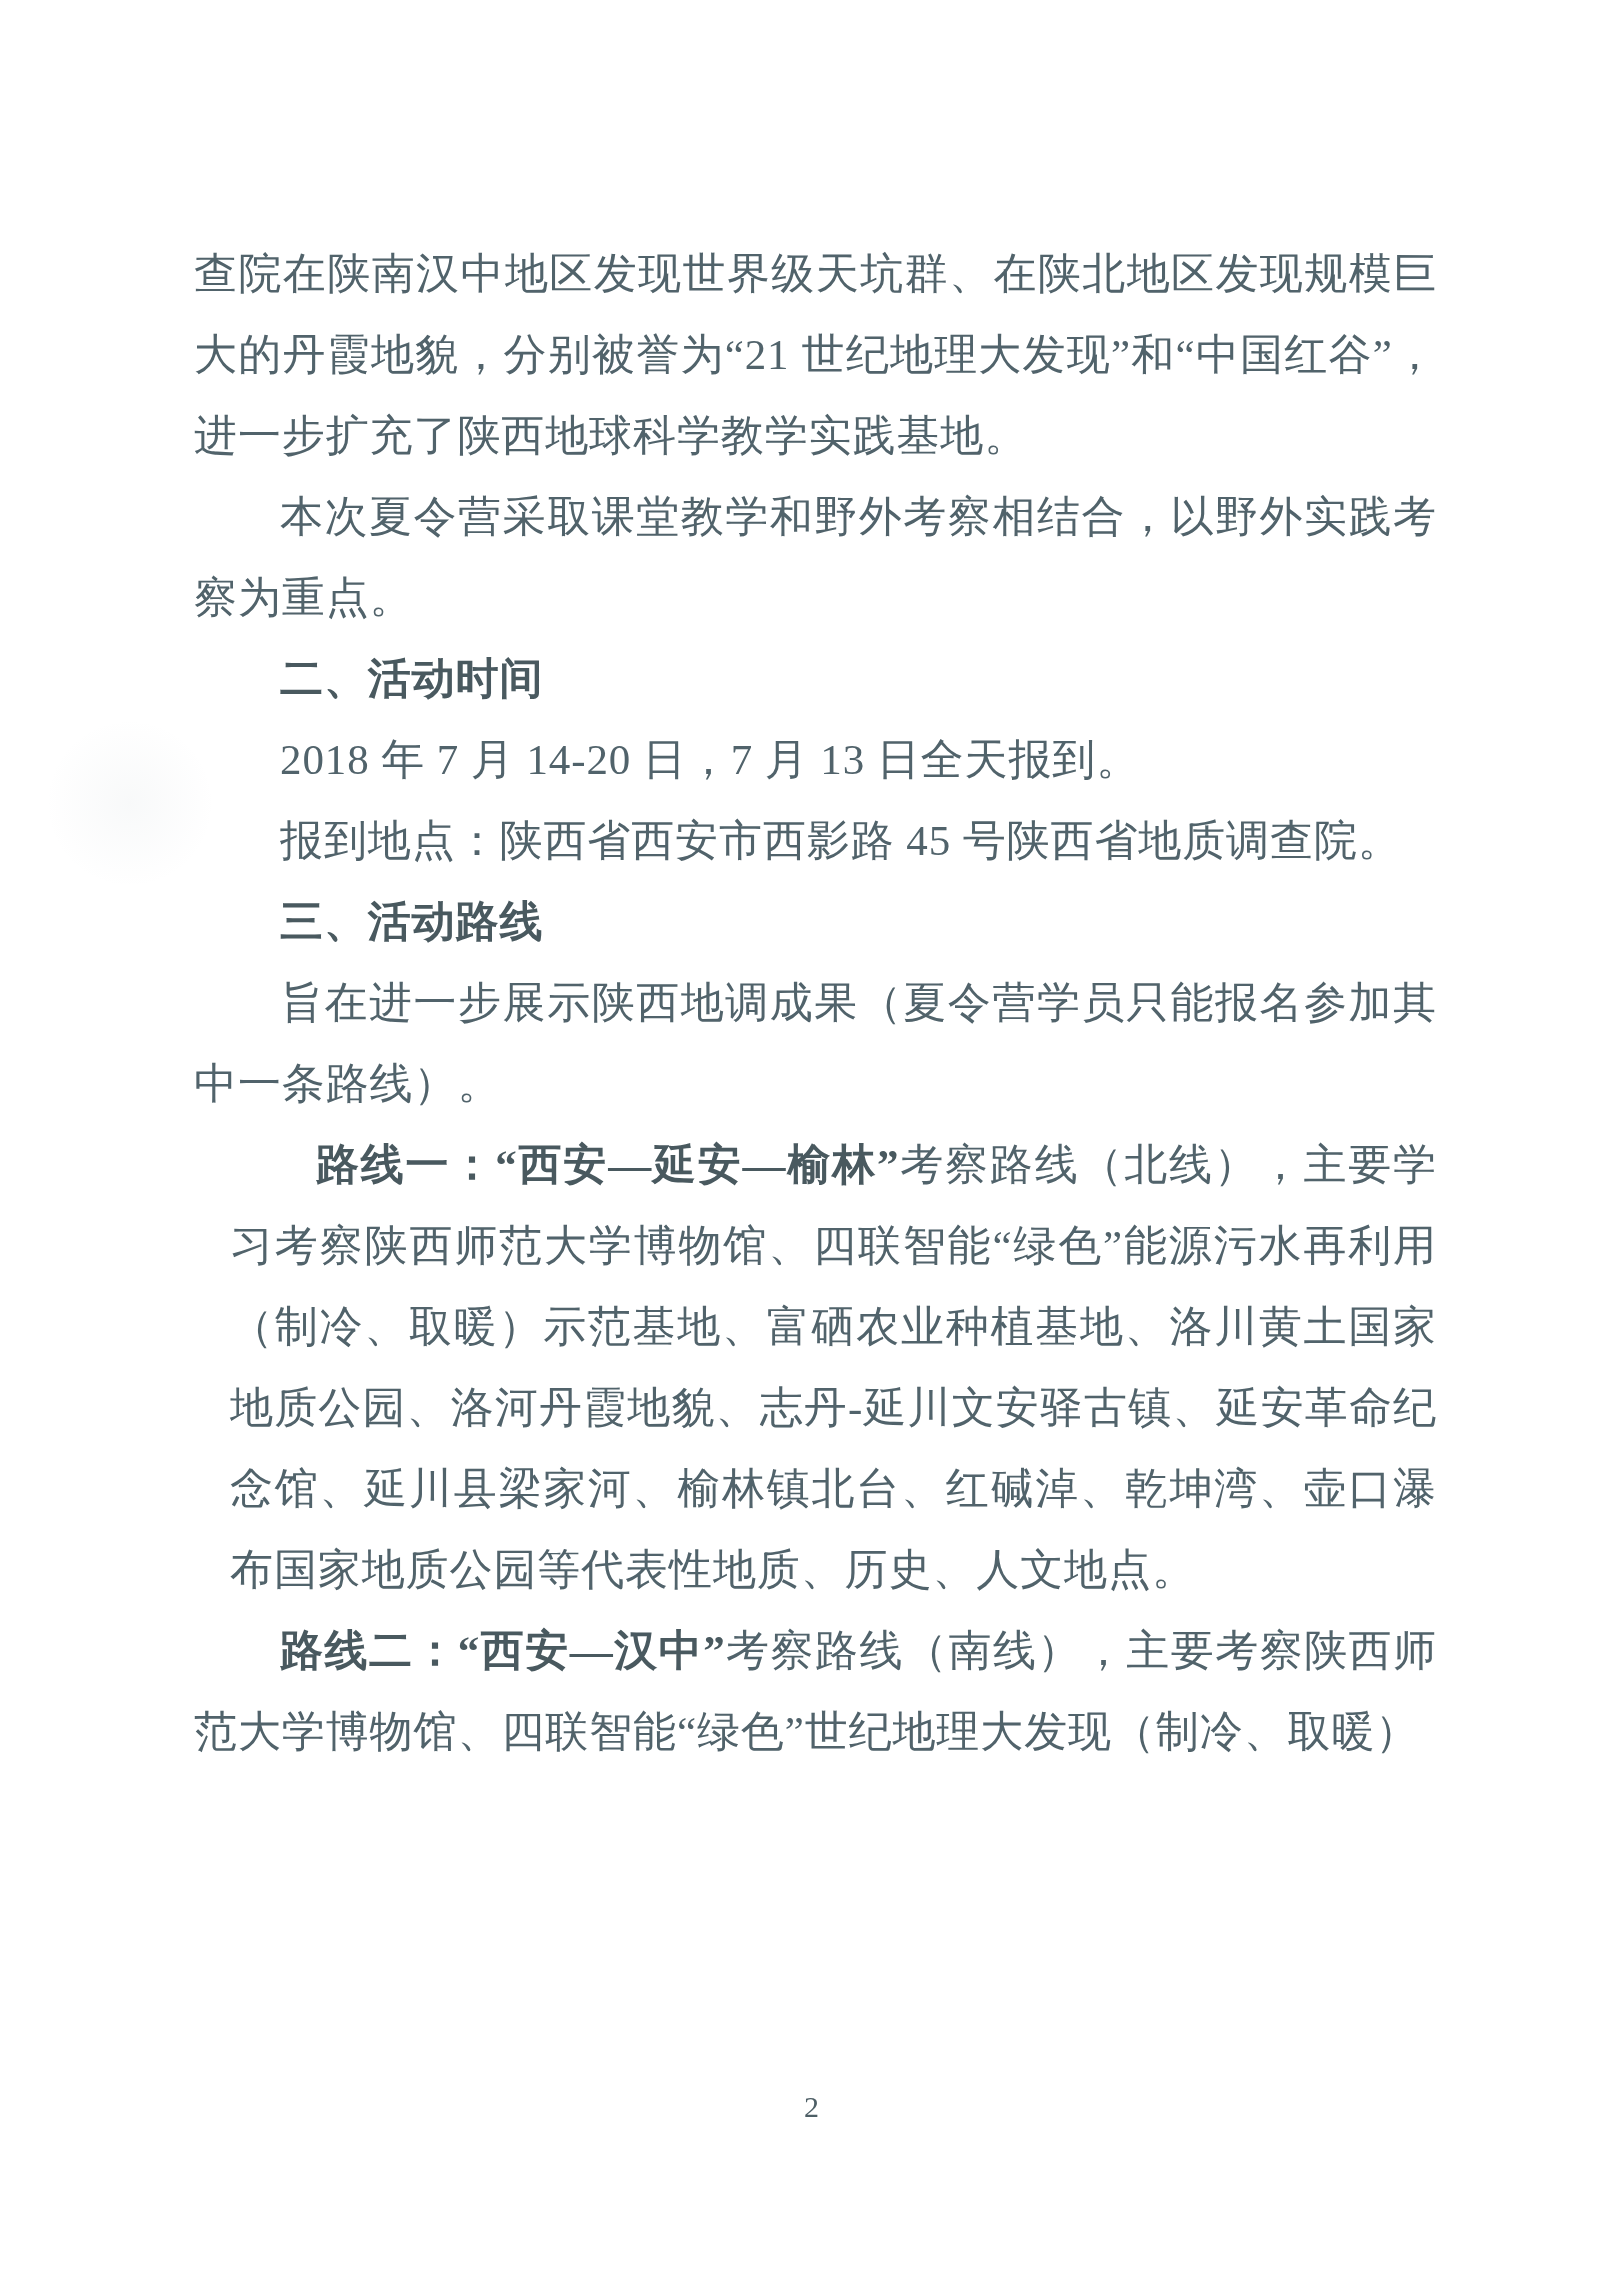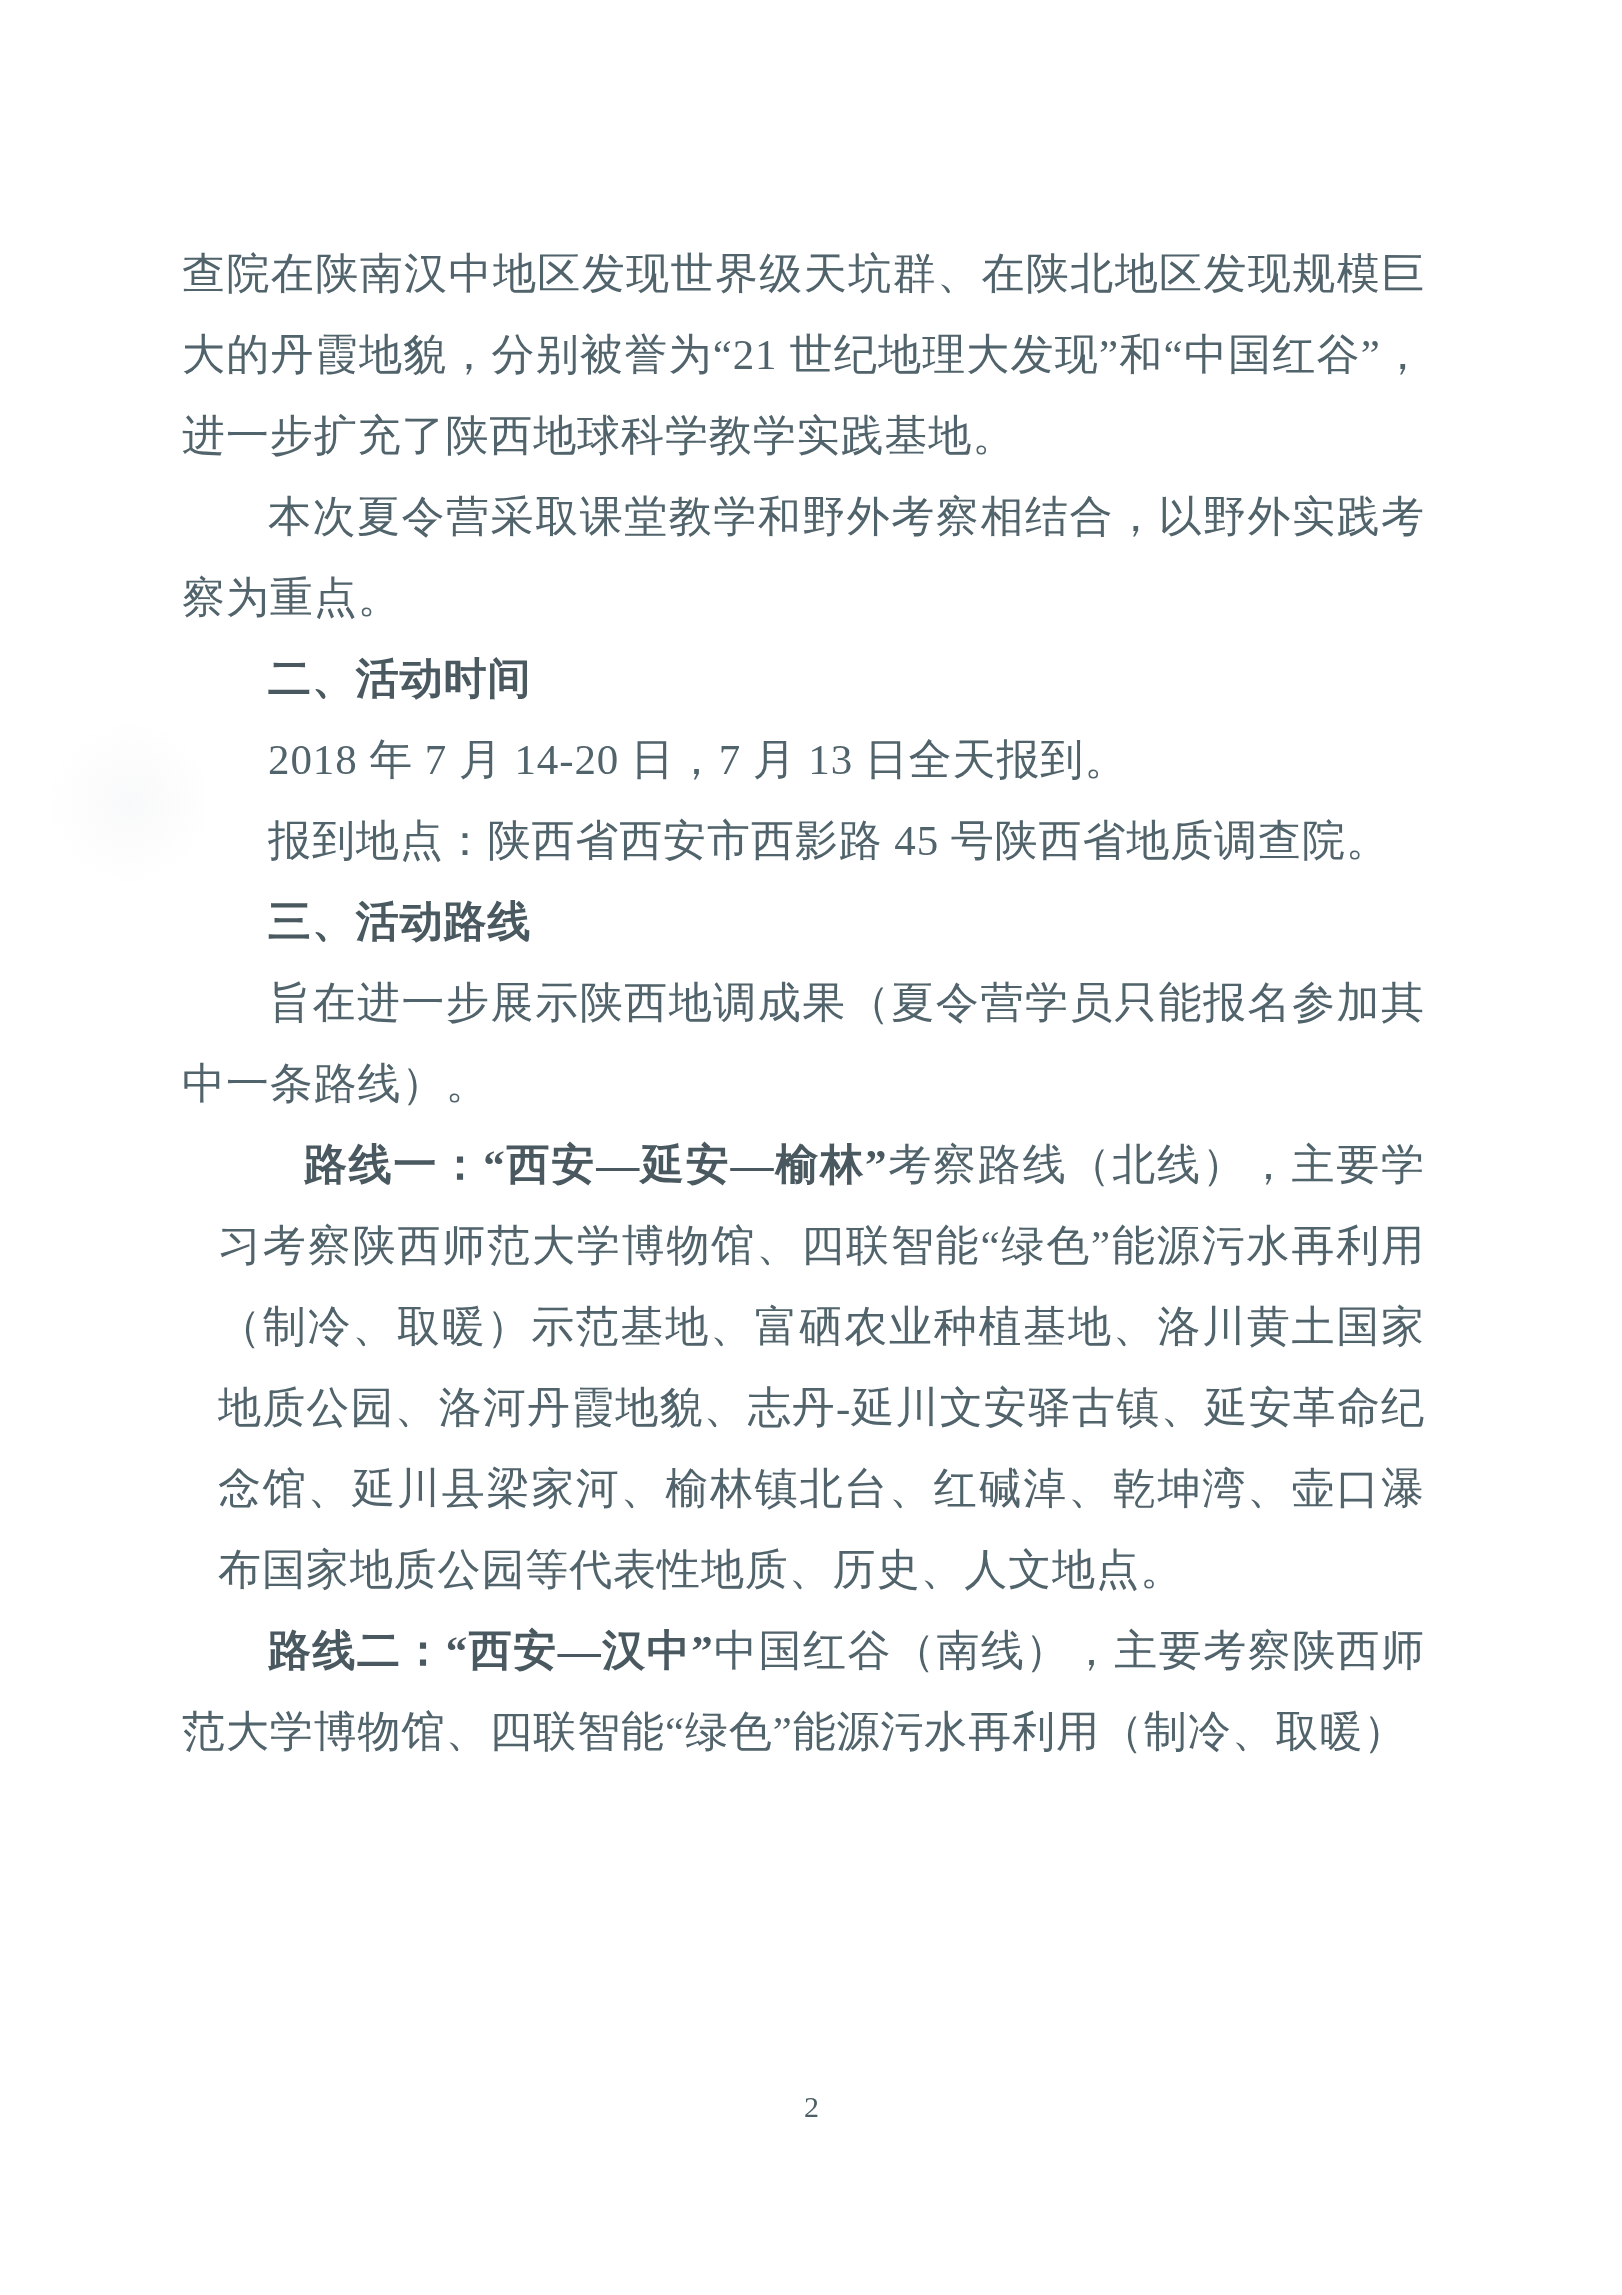--- a/index.html
+++ b/index.html
@@ -13,21 +13,21 @@
   }
   .page {
     position: absolute;
     inset: 0;
     background:
       radial-gradient(circle at 8% 35%, rgba(120,140,150,0.05), rgba(120,140,150,0) 4%),
       #ffffff;
   }
   .content {
     position: absolute;
-    left: 182px;
+    left: 194px;
     top: 233px;
     width: 1243px;
   }
   .para {
     margin: 0;
     font-size: 43px;
     line-height: 81px;
     color: #51636b;
     text-align: justify;
     letter-spacing: 0.9px;
@@ -52,17 +52,17 @@
 <div class="page">
   <main class="content">
       <p class="para" style="text-indent: 0em;"><span class="">查院在陕南汉中地区发现世界级天坑群、在陕北地区发现规模巨大的丹霞地貌，分别被誉为“21 世纪地理大发现”和“中国红谷”，进一步扩充了陕西地球科学教学实践基地。</span></p>
       <p class="para" style="text-indent: 2em;"><span class="">本次夏令营采取课堂教学和野外考察相结合，以野外实践考察为重点。</span></p>
       <p class="para heading" style="text-indent: 2em;"><span class="b">二、活动时间</span></p>
       <p class="para" style="text-indent: 2em;"><span class="">2018 年 7 月 14-20 日，7 月 13 日全天报到。</span></p>
       <p class="para" style="text-indent: 2em;"><span class="">报到地点：陕西省西安市西影路 45 号陕西省地质调查院。</span></p>
       <p class="para heading" style="text-indent: 2em;"><span class="b">三、活动路线</span></p>
       <p class="para" style="text-indent: 2em;"><span class="">旨在进一步展示陕西地调成果（夏令营学员只能报名参加其中一条路线）。</span></p>
       <p class="para" style="text-indent: 2em; margin-left: 36px;"><span class="b">路线一：</span><span class="b">“西安—延安—榆林”</span><span class="">考察路线（北线），主要学习考察陕西师范大学博物馆、四联智能“绿色”能源污水再利用（制冷、取暖）示范基地、富硒农业种植基地、洛川黄土国家地质公园、洛河丹霞地貌、志丹-延川文安驿古镇、延安革命纪念馆、延川县梁家河、榆林镇北台、红碱淖、乾坤湾、壶口瀑布国家地质公园等代表性地质、历史、人文地点。</span></p>
-      <p class="para" style="text-indent: 2em;"><span class="b">路线二：</span><span class="b">“西安—汉中”</span><span class="">中国红谷（南线），主要考察陕西师范大学博物馆、四联智能“绿色”能源污水再利用（制冷、取暖）</span></p>
+      <p class="para" style="text-indent: 2em;"><span class="b">路线二：</span><span class="b">“西安—汉中”</span><span class="">考察路线（南线），主要考察陕西师范大学博物馆、四联智能“绿色”世纪地理大发现（制冷、取暖）</span></p>
     </main>
   <div class="page-number">2</div>
 </div>
 
 
 </body></html>

